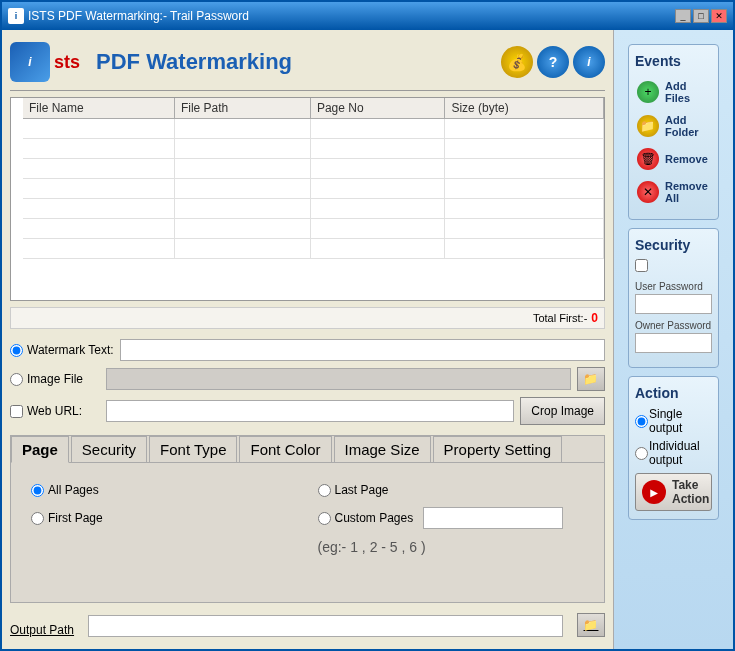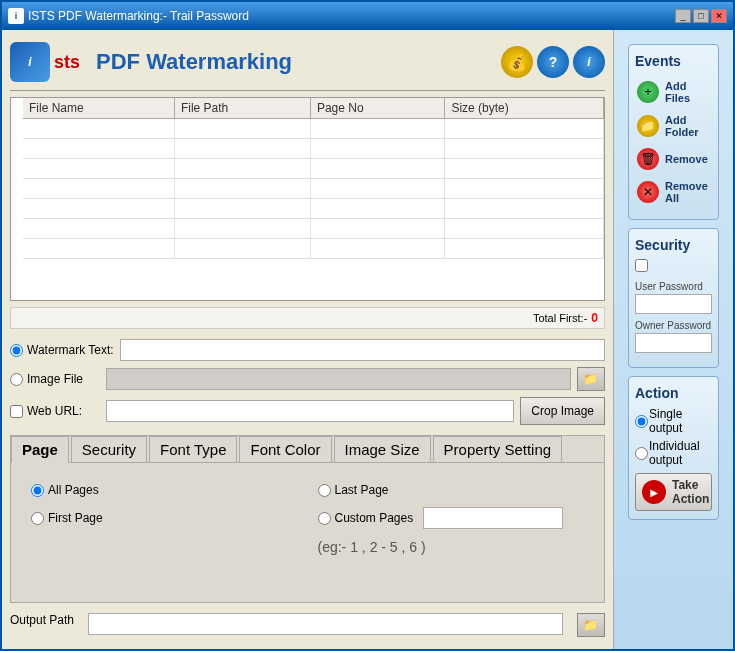--- a/index.html
+++ b/index.html
@@ -61,21 +61,21 @@
     .tab.active { background: #ddd9d0; border-bottom: 1px solid #ddd9d0; margin-bottom: -1px; font-weight: bold; }
     .tab-content { padding: 12px; flex: 1; background: #ddd9d0; }
 
     
     .page-options { display: grid; grid-template-columns: 1fr 1fr; gap: 10px 20px; padding: 8px; }
     .page-option { display: flex; align-items: center; gap: 6px; }
     .page-option label { display: flex; align-items: center; gap: 4px; cursor: pointer; }
     .custom-pages-input { width: 140px; height: 22px; border: 1px solid #aaa; background: white; padding: 2px 4px; margin-left: 4px; }
 
     
-    .output-row { display: flex; align-items: flex-start; gap: 14px; padding: 4px 0; }
+    .output-row { display: flex; align-items: flex-end; gap: 14px; padding: 4px 0; text-decoration: underline; }
     .output-label { white-space: nowrap; }
     .output-input { flex: 1; height: 22px; border: 1px solid #aaa; background: white; padding: 2px 4px; }
 
     
     .right-panel { width: 120px; background: linear-gradient(to bottom, #d0e8f8, #b8d8f0); border-left: 1px solid #aaa; display: flex; flex-direction: column; padding: 14px; gap: 8px; flex-shrink: 0; }
 
     .panel-section { background: linear-gradient(to bottom, #e8f4fc, #c8e0f0); border: 1px solid #88aacc; border-radius: 4px; padding: 8px 6px; }
     .panel-section-title { font-size: 14px; font-weight: bold; color: #1a3a6b; margin-bottom: 8px; }
 
     .event-btn { display: flex; align-items: center; gap: 6px; padding: 3px 2px; cursor: pointer; margin-bottom: 4px; }

